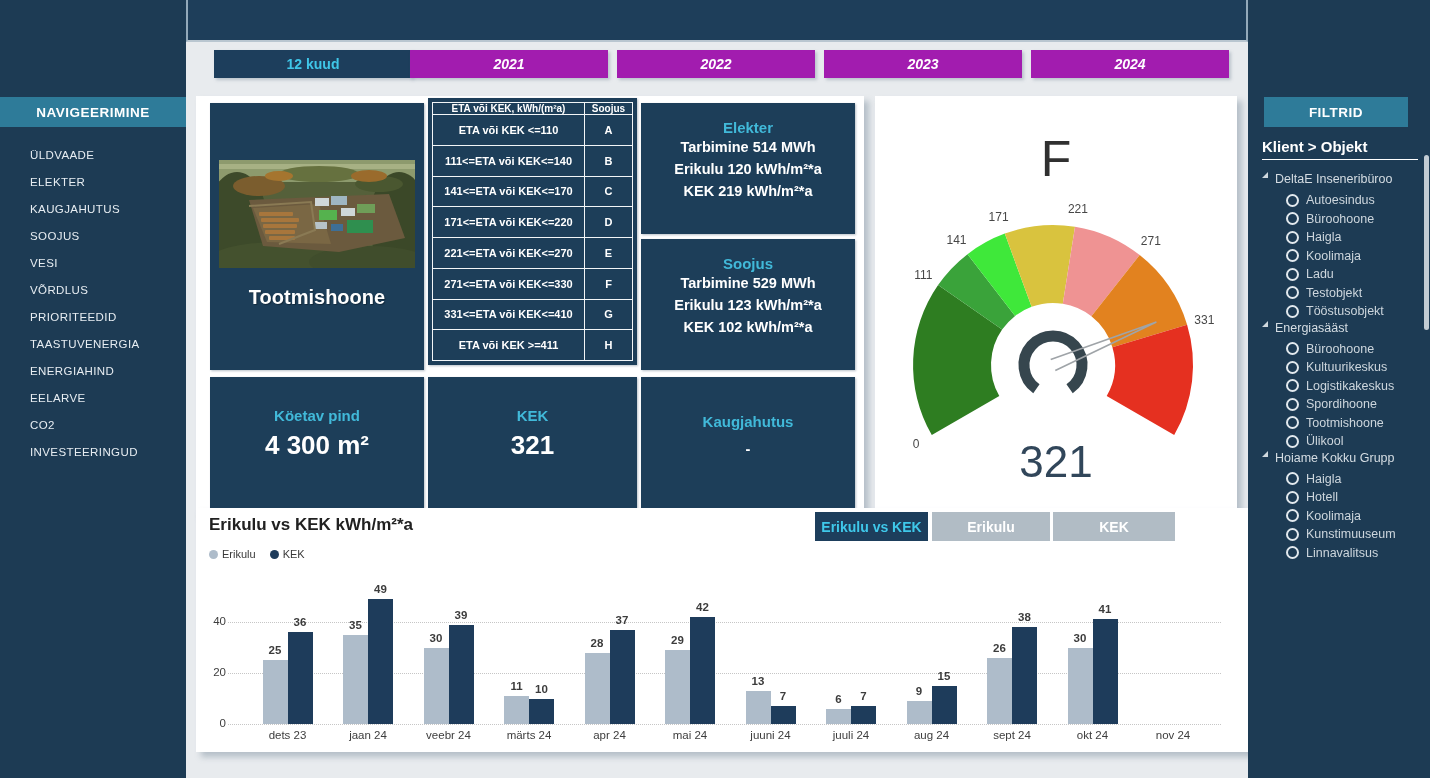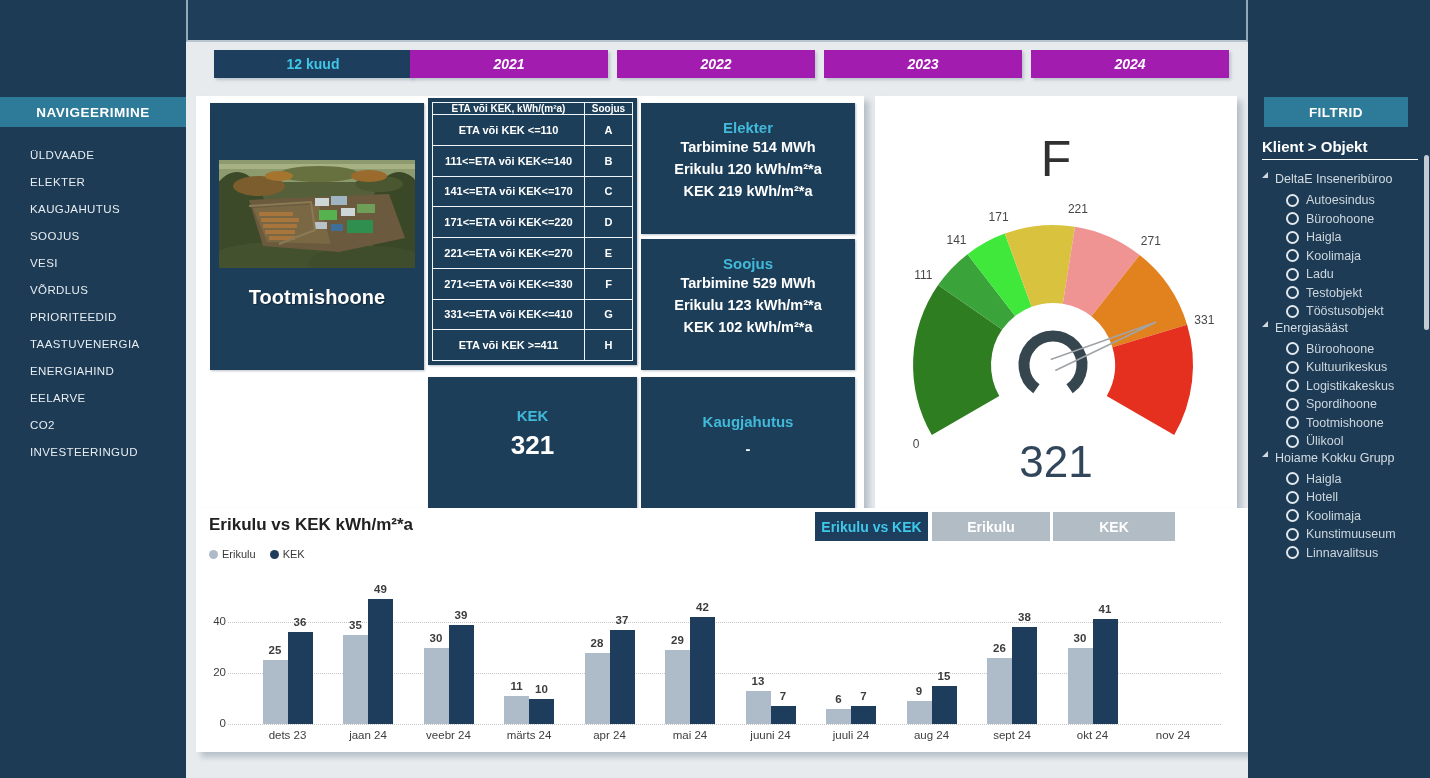--- a/index.html
+++ b/index.html
@@ -216,20 +216,24 @@
       <div class="card-line">KEK 219 kWh/m²*a</div>
     </div>
 
     <div class="abs navy-card" style="left:445px;top:143px;width:214px;height:131px;">
       <div class="card-title" style="margin-top:16px;">Soojus</div>
       <div class="card-line">Tarbimine 529 MWh</div>
       <div class="card-line">Erikulu 123 kWh/m²*a</div>
       <div class="card-line">KEK 102 kWh/m²*a</div>
     </div>
 
+    <div class="abs navy-card" style="left:14px;top:281px;width:214px;height:131px;">
+      <div class="card-title" style="margin-top:30px;">Köetav pind</div>
+      <div class="card-big" style="margin-top:6px;">4 300 m²</div>
+    </div>
 
     <div class="abs navy-card" style="left:232px;top:281px;width:209px;height:131px;">
       <div class="card-title" style="margin-top:30px;">KEK</div>
       <div class="card-big" style="margin-top:6px;">321</div>
     </div>
 
     <div class="abs navy-card" style="left:445px;top:281px;width:214px;height:131px;">
       <div class="card-title" style="margin-top:36px;">Kaugjahutus</div>
       <div class="card-line" style="margin-top:8px;">-</div>
     </div>

